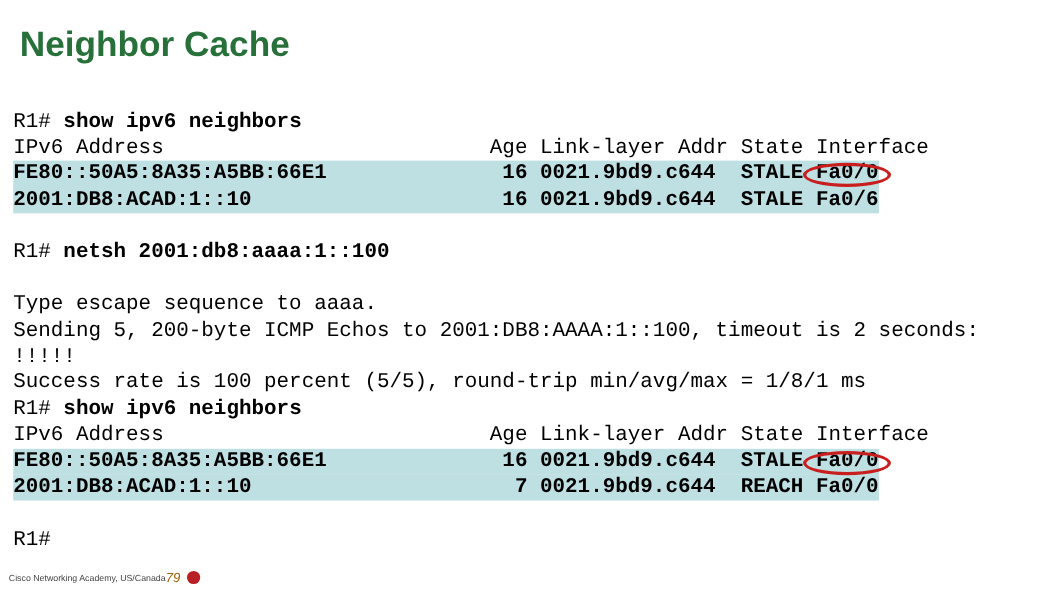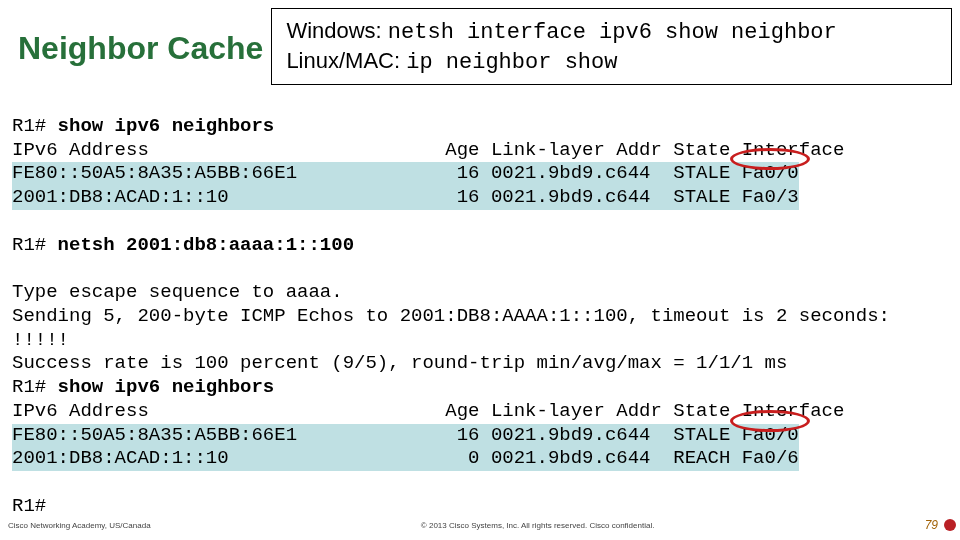--- a/index.html
+++ b/index.html
@@ -32,82 +32,73 @@
   .cmd-box .mono { font-family: "Courier New", Courier, monospace; font-size: 22px; }
   .term {
     font-family: "Courier New", Courier, monospace;
     font-size: 19px;
     line-height: 1.25;
     white-space: pre;
     margin-top: 6px;
     padding-left: 4px;
   }
   .term .b { font-weight: 700; }
-  .hl { display: inline-block; background: #bfe0e3; }
+  .hl { display: inline-block; background: #bfe0e3; font-weight: bold; }
   .circ-red {
     position: absolute;
     border: 3px solid #c81e1e;
     border-radius: 50%;
     pointer-events: none;
   }
   .circ1 { left: 730px; top: 148px; width: 80px; height: 22px; }
   .circ2 { left: 730px; top: 410px; width: 80px; height: 22px; }
   .footer {
     position: absolute;
     bottom: 8px;
     left: 8px;
-    right: 4px;
+    right: 17px;
     display: flex;
     align-items: center;
   }
   .foot-left { font-size: 8px; color: #444; }
   .foot-center { flex: 1; text-align: center; font-size: 8px; color: #444; }
   .foot-right { display: flex; align-items: center; gap: 6px; font-size: 12px; color: #a16207; font-style: italic; }
   .red-dot { width: 12px; height: 12px; border-radius: 50%; background: #b92025; display: inline-block; }
 </style>
 </head>
 <body>
 
 <div class="slide">
   <div class="header">
     <div class="title">Neighbor Cache</div>
-    <div class="cmd-box">
-      <div>
-        <span>Windows: </span><span class="mono">netsh interface ipv6 show neighbor</span>
-      </div>
-      <div>
-        <span>Linux/MAC: </span><span class="mono">ip neighbor show</span>
-      </div>
-    </div>
   </div>
 
   <div class="term">
 <span>R1# </span><span class="b">show ipv6 neighbors</span>
 <span>IPv6 Address                          Age Link-layer Addr State Interface</span>
 <span class="hl">FE80::50A5:8A35:A5BB:66E1              16 0021.9bd9.c644  STALE Fa0/0</span>
-<span class="hl">2001:DB8:ACAD:1::10                    16 0021.9bd9.c644  STALE Fa0/3</span>
+<span class="hl">2001:DB8:ACAD:1::10                    16 0021.9bd9.c644  STALE Fa0/6</span>
 <span> </span>
 <span>R1# </span><span class="b">netsh 2001:db8:aaaa:1::100</span>
 <span> </span>
 <span>Type escape sequence to aaaa.</span>
 <span>Sending 5, 200-byte ICMP Echos to 2001:DB8:AAAA:1::100, timeout is 2 seconds:</span>
 <span>!!!!!</span>
-<span>Success rate is 100 percent (9/5), round-trip min/avg/max = 1/1/1 ms</span>
+<span>Success rate is 100 percent (5/5), round-trip min/avg/max = 1/8/1 ms</span>
 <span>R1# </span><span class="b">show ipv6 neighbors</span>
 <span>IPv6 Address                          Age Link-layer Addr State Interface</span>
 <span class="hl">FE80::50A5:8A35:A5BB:66E1              16 0021.9bd9.c644  STALE Fa0/0</span>
-<span class="hl">2001:DB8:ACAD:1::10                     0 0021.9bd9.c644  REACH Fa0/6</span>
+<span class="hl">2001:DB8:ACAD:1::10                     7 0021.9bd9.c644  REACH Fa0/0</span>
 <span> </span>
 <span>R1#</span>
 </div>
 </div>
 
 <div class="circ-red circ1"></div>
 <div class="circ-red circ2"></div>
 
 <div class="footer">
   <div class="foot-left">Cisco Networking Academy, US/Canada</div>
-  <div class="foot-center">© 2013 Cisco Systems, Inc. All rights reserved.  Cisco confidential.</div>
   <div class="foot-right">
     <span>79</span>
     <span class="red-dot"></span>
   </div>
 </div>
 
 </body></html>

